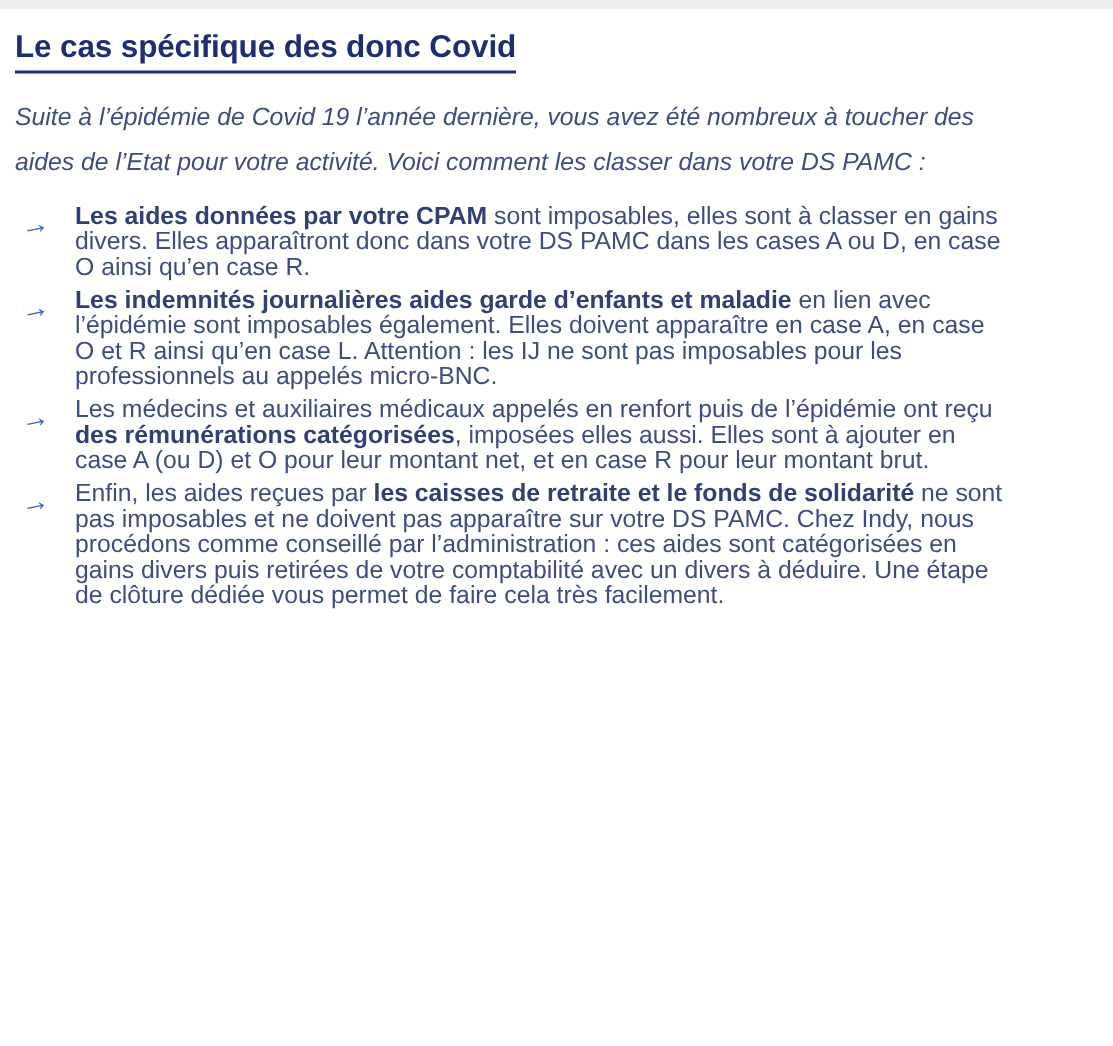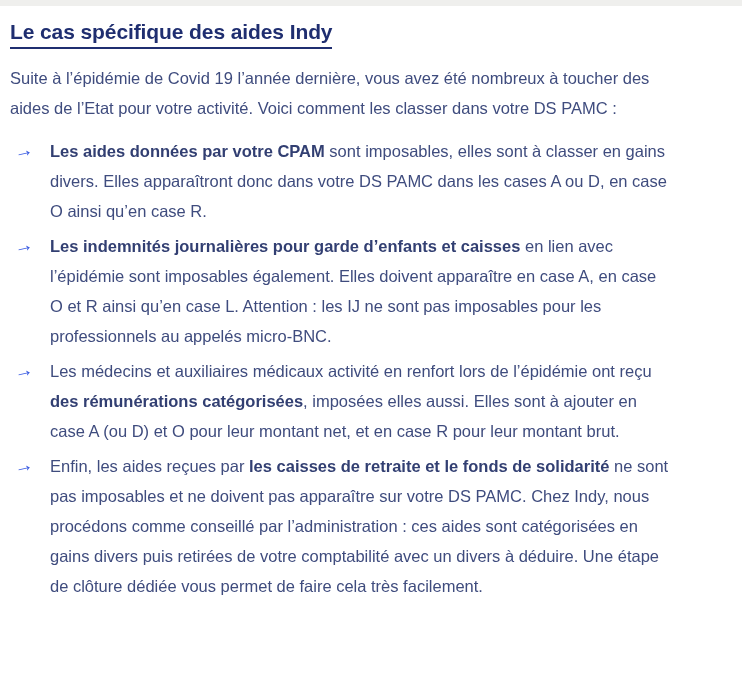--- a/index.html
+++ b/index.html
@@ -30,20 +30,21 @@
     color: #1f2e70;
     border-bottom: 2px solid #1f2e70;
     padding-bottom: 3px;
   }
   .intro {
     margin: 14px 0 0 0;
     width: 680px;
     font-size: 16.5px;
     line-height: 30px;
     color: #3f4c7e;
+    font-style: italic;
   }
   .bullets {
     list-style: none;
     margin: 13px 0 0 0;
     padding: 0;
   }
   .bullets li {
     display: flex;
     align-items: flex-start;
     margin: 0 0 5px 0;
@@ -57,48 +58,48 @@
   .arrow-glyph {
     display: inline-block;
     color: #3a5ce2;
     font-weight: 700;
     font-size: 19px;
     transform: rotate(-12deg);
   }
   .li-text {
     width: 622px;
     font-size: 16.5px;
-    line-height: 30px;
+    line-height: 17px;
     color: #3f4c7e;
   }
   .li-text .b {
     font-weight: 700;
     color: #323f72;
   }
 </style>
 </head>
 <body>
 
 <div class="page">
   <div class="top-strip"></div>
   <div class="content">
-    <h1 class="title">Le cas spécifique des aides Indy</h1>
+    <h1 class="title">Le cas spécifique des donc Covid</h1>
     <p class="intro">Suite à l’épidémie de Covid 19 l’année dernière, vous avez été nombreux à toucher des aides de l’Etat pour votre activité. Voici comment les classer dans votre DS PAMC :</p>
     <ul class="bullets">
         <li>
           <span class="arrow-cell"><span class="arrow-glyph">→</span></span>
           <span class="li-text"><span class="b">Les aides données par votre CPAM</span><span> sont imposables, elles sont à classer en gains divers. Elles apparaîtront donc dans votre DS PAMC dans les cases A ou D, en case O ainsi qu’en case R.</span></span>
         </li>
         <li>
           <span class="arrow-cell"><span class="arrow-glyph">→</span></span>
-          <span class="li-text"><span class="b">Les indemnités journalières pour garde d’enfants et caisses</span><span> en lien avec l’épidémie sont imposables également. Elles doivent apparaître en case A, en case O et R ainsi qu’en case L. Attention : les IJ ne sont pas imposables pour les professionnels au appelés micro-BNC.</span></span>
+          <span class="li-text"><span class="b">Les indemnités journalières aides garde d’enfants et maladie</span><span> en lien avec l’épidémie sont imposables également. Elles doivent apparaître en case A, en case O et R ainsi qu’en case L. Attention : les IJ ne sont pas imposables pour les professionnels au appelés micro-BNC.</span></span>
         </li>
         <li>
           <span class="arrow-cell"><span class="arrow-glyph">→</span></span>
-          <span class="li-text"><span>Les médecins et auxiliaires médicaux activité en renfort lors de l’épidémie ont reçu </span><span class="b">des rémunérations catégorisées</span><span>, imposées elles aussi. Elles sont à ajouter en case A (ou D) et O pour leur montant net, et en case R pour leur montant brut.</span></span>
+          <span class="li-text"><span>Les médecins et auxiliaires médicaux appelés en renfort puis de l’épidémie ont reçu </span><span class="b">des rémunérations catégorisées</span><span>, imposées elles aussi. Elles sont à ajouter en case A (ou D) et O pour leur montant net, et en case R pour leur montant brut.</span></span>
         </li>
         <li>
           <span class="arrow-cell"><span class="arrow-glyph">→</span></span>
           <span class="li-text"><span>Enfin, les aides reçues par </span><span class="b">les caisses de retraite et le fonds de solidarité</span><span> ne sont pas imposables et ne doivent pas apparaître sur votre DS PAMC. Chez Indy, nous procédons comme conseillé par l’administration : ces aides sont catégorisées en gains divers puis retirées de votre comptabilité avec un divers à déduire. Une étape de clôture dédiée vous permet de faire cela très facilement.</span></span>
         </li>
       </ul>
   </div>
 </div>
 
 </body></html>

